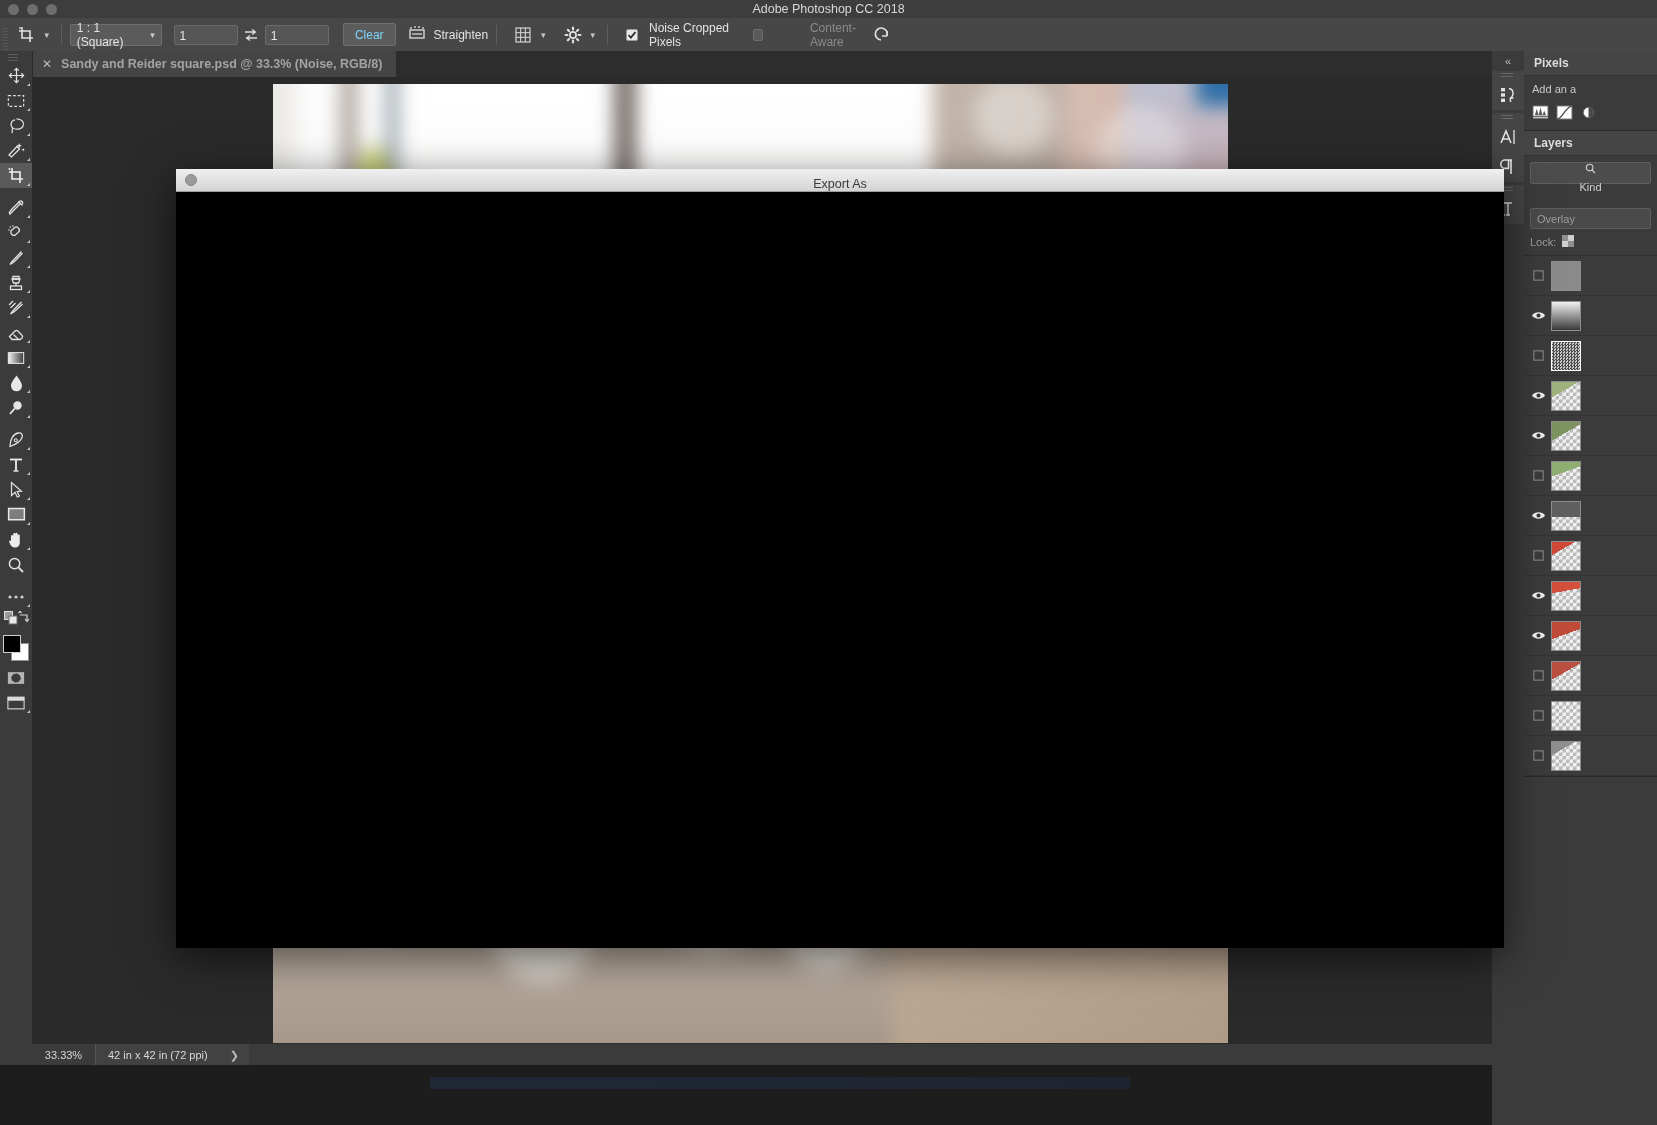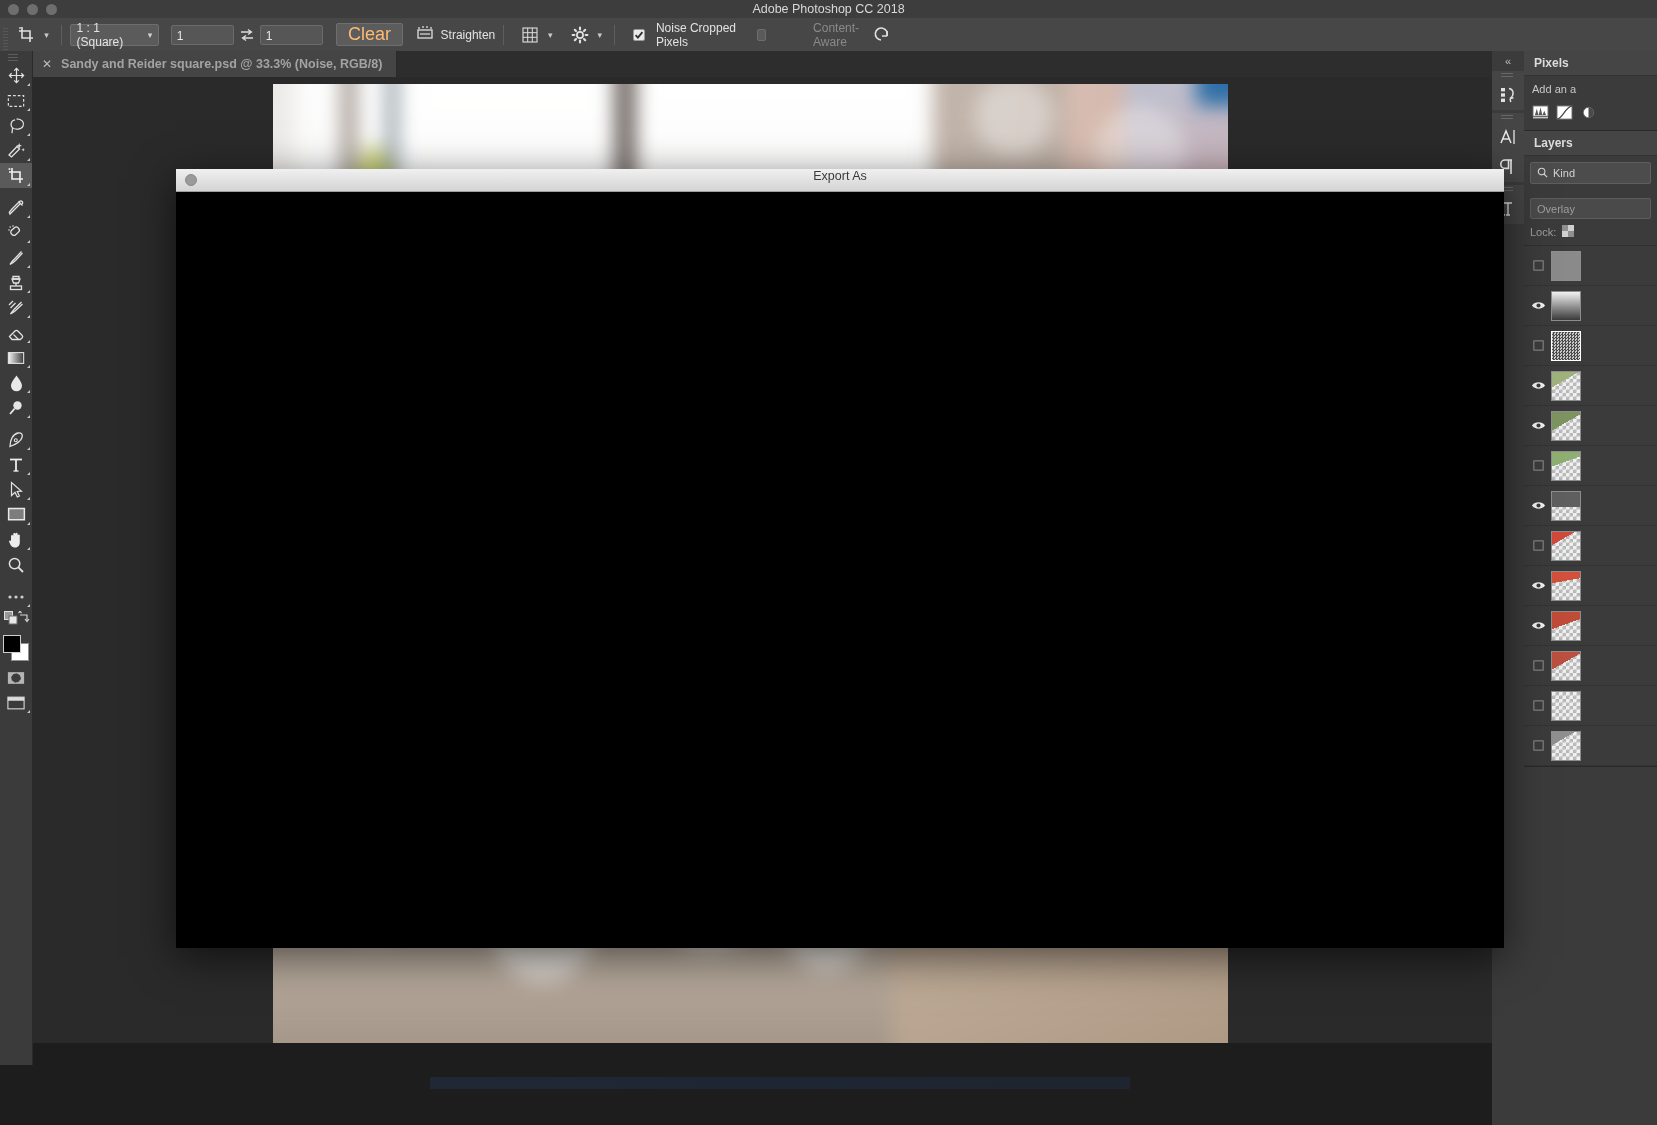--- a/index.html
+++ b/index.html
@@ -27,21 +27,21 @@
   .chev{font-size:9px;color:#c9c9c9;padding:0 4px;}
   .ob-sep{width:1px;height:20px;background:#5e5e5e;margin:0 8px;}
   .ps-select{height:20px;background:#5b5b5b;border:1px solid #6e6e6e;border-radius:2px;
              color:#e3e3e3;font-size:12px;display:flex;align-items:center;
              padding:0 6px;gap:14px;}
   .ps-select .sc{font-size:9px;color:#d0d0d0;}
   .ps-input{height:20px;width:74px;background:#565656;border:1px solid #6b6b6b;border-radius:2px;
             color:#e8e8e8;font-size:12px;line-height:20px;padding:0 5px;box-sizing:border-box;}
   .swapbtn{width:22px;height:22px;display:flex;align-items:center;justify-content:center;margin:0 4px;}
   .ps-btn{height:21px;background:#5c5c5c;border:1px solid #6e6e6e;border-radius:2px;
-          color:#fdba74;font-size:18px;display:flex;align-items:center;padding:0 11px;}
+          color:#7dd3fc;font-size:12px;display:flex;align-items:center;padding:0 11px;}
   .ob-lbl{font-size:12px;color:#e2e2e2;margin-left:6px;}
   .ob-lbl.dim{color:#8a8a8a;margin-left:42px;}
   .cbx{width:12px;height:12px;border:1px solid #9a9a9a;border-radius:2px;background:#e9e9e9;
        display:flex;align-items:center;justify-content:center;box-sizing:border-box;}
   .cbx.on{background:#e9e9e9;}
   .cbx.off{background:#5a5a5a;border-color:#6d6d6d;}
   .cbx svg{display:block;}
   .cbgroup{display:flex;align-items:center;gap:5px;margin-left:10px;}
 
   
@@ -141,41 +141,41 @@
              display:flex;align-items:center;justify-content:center;}
   .row{display:flex;align-items:center;gap:6px;margin-bottom:8px;}
   .flbl{font-size:11px;color:#cdcdcd;width:14px;text-align:right;}
   .fval{height:18px;background:#565656;border:1px solid #6b6b6b;border-radius:2px;
         font-size:11px;color:#cfd9e8;line-height:18px;padding:0 5px;min-width:60px;box-sizing:border-box;}
   .adj-sub{font-size:11px;color:#c8c8c8;padding:0 0 8px 0;}
   .adjicons{display:flex;gap:7px;flex-wrap:wrap;padding-top:2px;}
 
   .lfilter{height:20px;background:#4c4c4c;border:1px solid #5f5f5f;border-radius:2px;
            display:flex;align-items:center;gap:5px;padding:0 6px;font-size:11px;color:#d2d2d2;
-           margin-bottom:14px;}
+           margin-bottom:24px;flex-direction:column;}
   .lmode{height:19px;background:#4a4a4a;border:1px solid #5d5d5d;border-radius:2px;
          display:flex;align-items:center;padding:0 6px;font-size:11px;color:#9d9d9d;margin-bottom:6px;}
   .llock{display:flex;align-items:center;gap:6px;font-size:11px;color:#9d9d9d;margin-bottom:4px;}
   .layers-list{border-top:1px solid #2f2f2f;}
   .lrow{height:39px;display:flex;align-items:center;border-bottom:1px solid #333;padding-left:3px;}
   .leye{width:22px;display:flex;align-items:center;justify-content:center;}
   .lthumb{width:30px;height:30px;border:1px solid #8d8d8d;box-sizing:border-box;margin-left:2px;
           background-image:
             linear-gradient(45deg,#b6b6b6 25%,transparent 25%,transparent 75%,#b6b6b6 75%),
             linear-gradient(45deg,#b6b6b6 25%,transparent 25%,transparent 75%,#b6b6b6 75%);
           background-size:7px 7px;background-position:0 0,3.5px 3.5px;background-color:#f0f0f0;
           position:relative;overflow:hidden;}
   .lthumb.sel{border:1px solid #fff;}
   .lthumb .ov{position:absolute;inset:0;}
 
   
   .modal{position:absolute;left:176px;top:169px;width:1328px;height:778px;background:#000;
          box-shadow:0 10px 40px rgba(0,0,0,.6);}
   .modal-tb{height:22px;background:linear-gradient(180deg,#f0f0f0,#d4d4d4);
-            border-bottom:1px solid #9e9e9e;display:flex;align-items:flex-start;position:relative;}
+            border-bottom:1px solid #9e9e9e;display:flex;align-items:flex-end;position:relative;}
   .modal-tb .dot{position:absolute;left:9px;top:5px;width:12px;height:12px;border-radius:50%;
                  background:#9a9a9a;border:1px solid #8a8a8a;box-sizing:border-box;}
   .modal-tb .mt{width:100%;text-align:center;font-size:12.5px;color:#3a3a3a;}
   .modal-body{height:756px;background:#000;}
 </style>
 </head>
 <body>
 
 <div id="app">
 
@@ -569,20 +569,25 @@
         <span class="p-bokeh" style="left:8%;top:76%;width:10%;height:11%"></span>
         <span class="p-bokeh" style="left:24%;top:79%;width:11%;height:12%"></span>
         <span class="p-bokeh" style="left:40%;top:75%;width:12%;height:13%"></span>
         <span class="p-bokeh" style="left:53%;top:80%;width:9%;height:10%"></span>
         <span class="p-bokeh" style="left:72%;top:2%;width:8%;height:8%;background:rgba(255,255,255,.4)"></span>
         <span class="p-bokeh" style="left:84%;top:5%;width:9%;height:9%;background:rgba(255,255,255,.35)"></span>
       </div>
     </div>
   </div>
 
+  <div class="statusbar">
+    <div class="sb-zoom">33.33%</div>
+    <div class="sb-doc">42 in x 42 in (72 ppi)</div>
+    <div class="sb-arrow">❯</div>
+  </div>
   <div class="bottomstrip">
     <span class="hint"></span>
   </div>
 
   <div class="rail">
     <div class="cc">«</div>
 
     <div class="railgrp">
       <div class="gg"></div>
       <div class="railitem">

